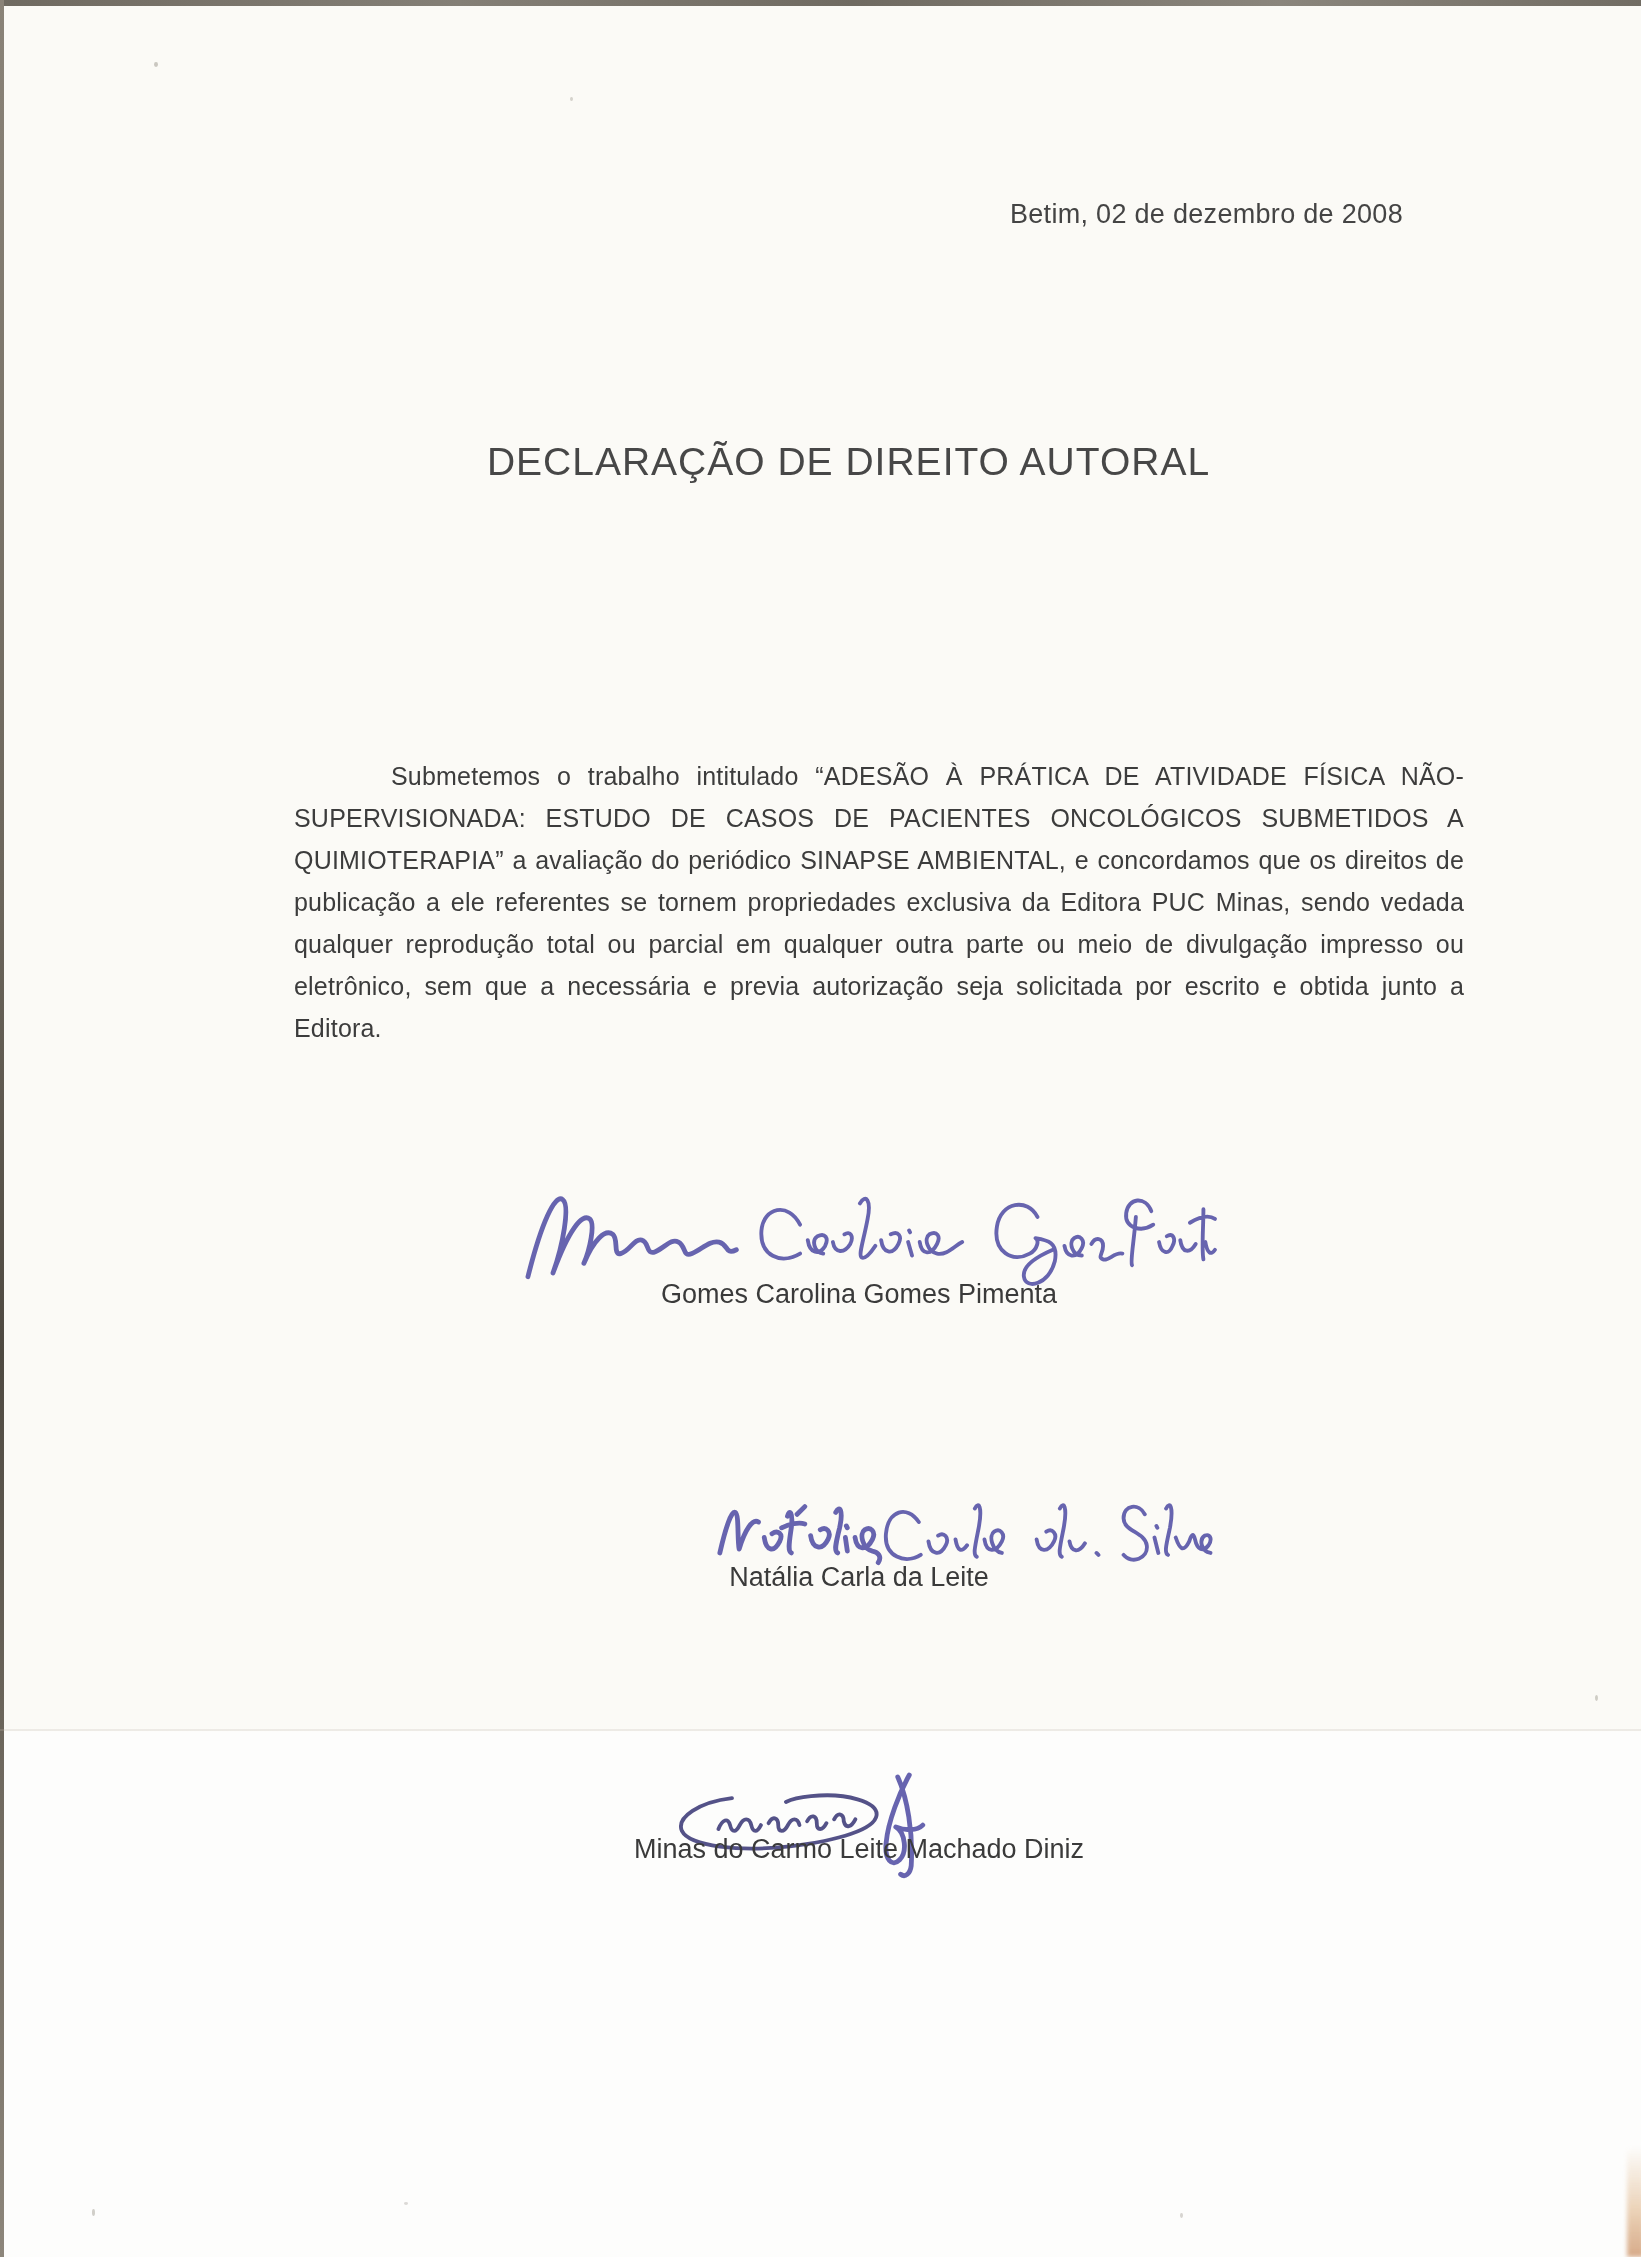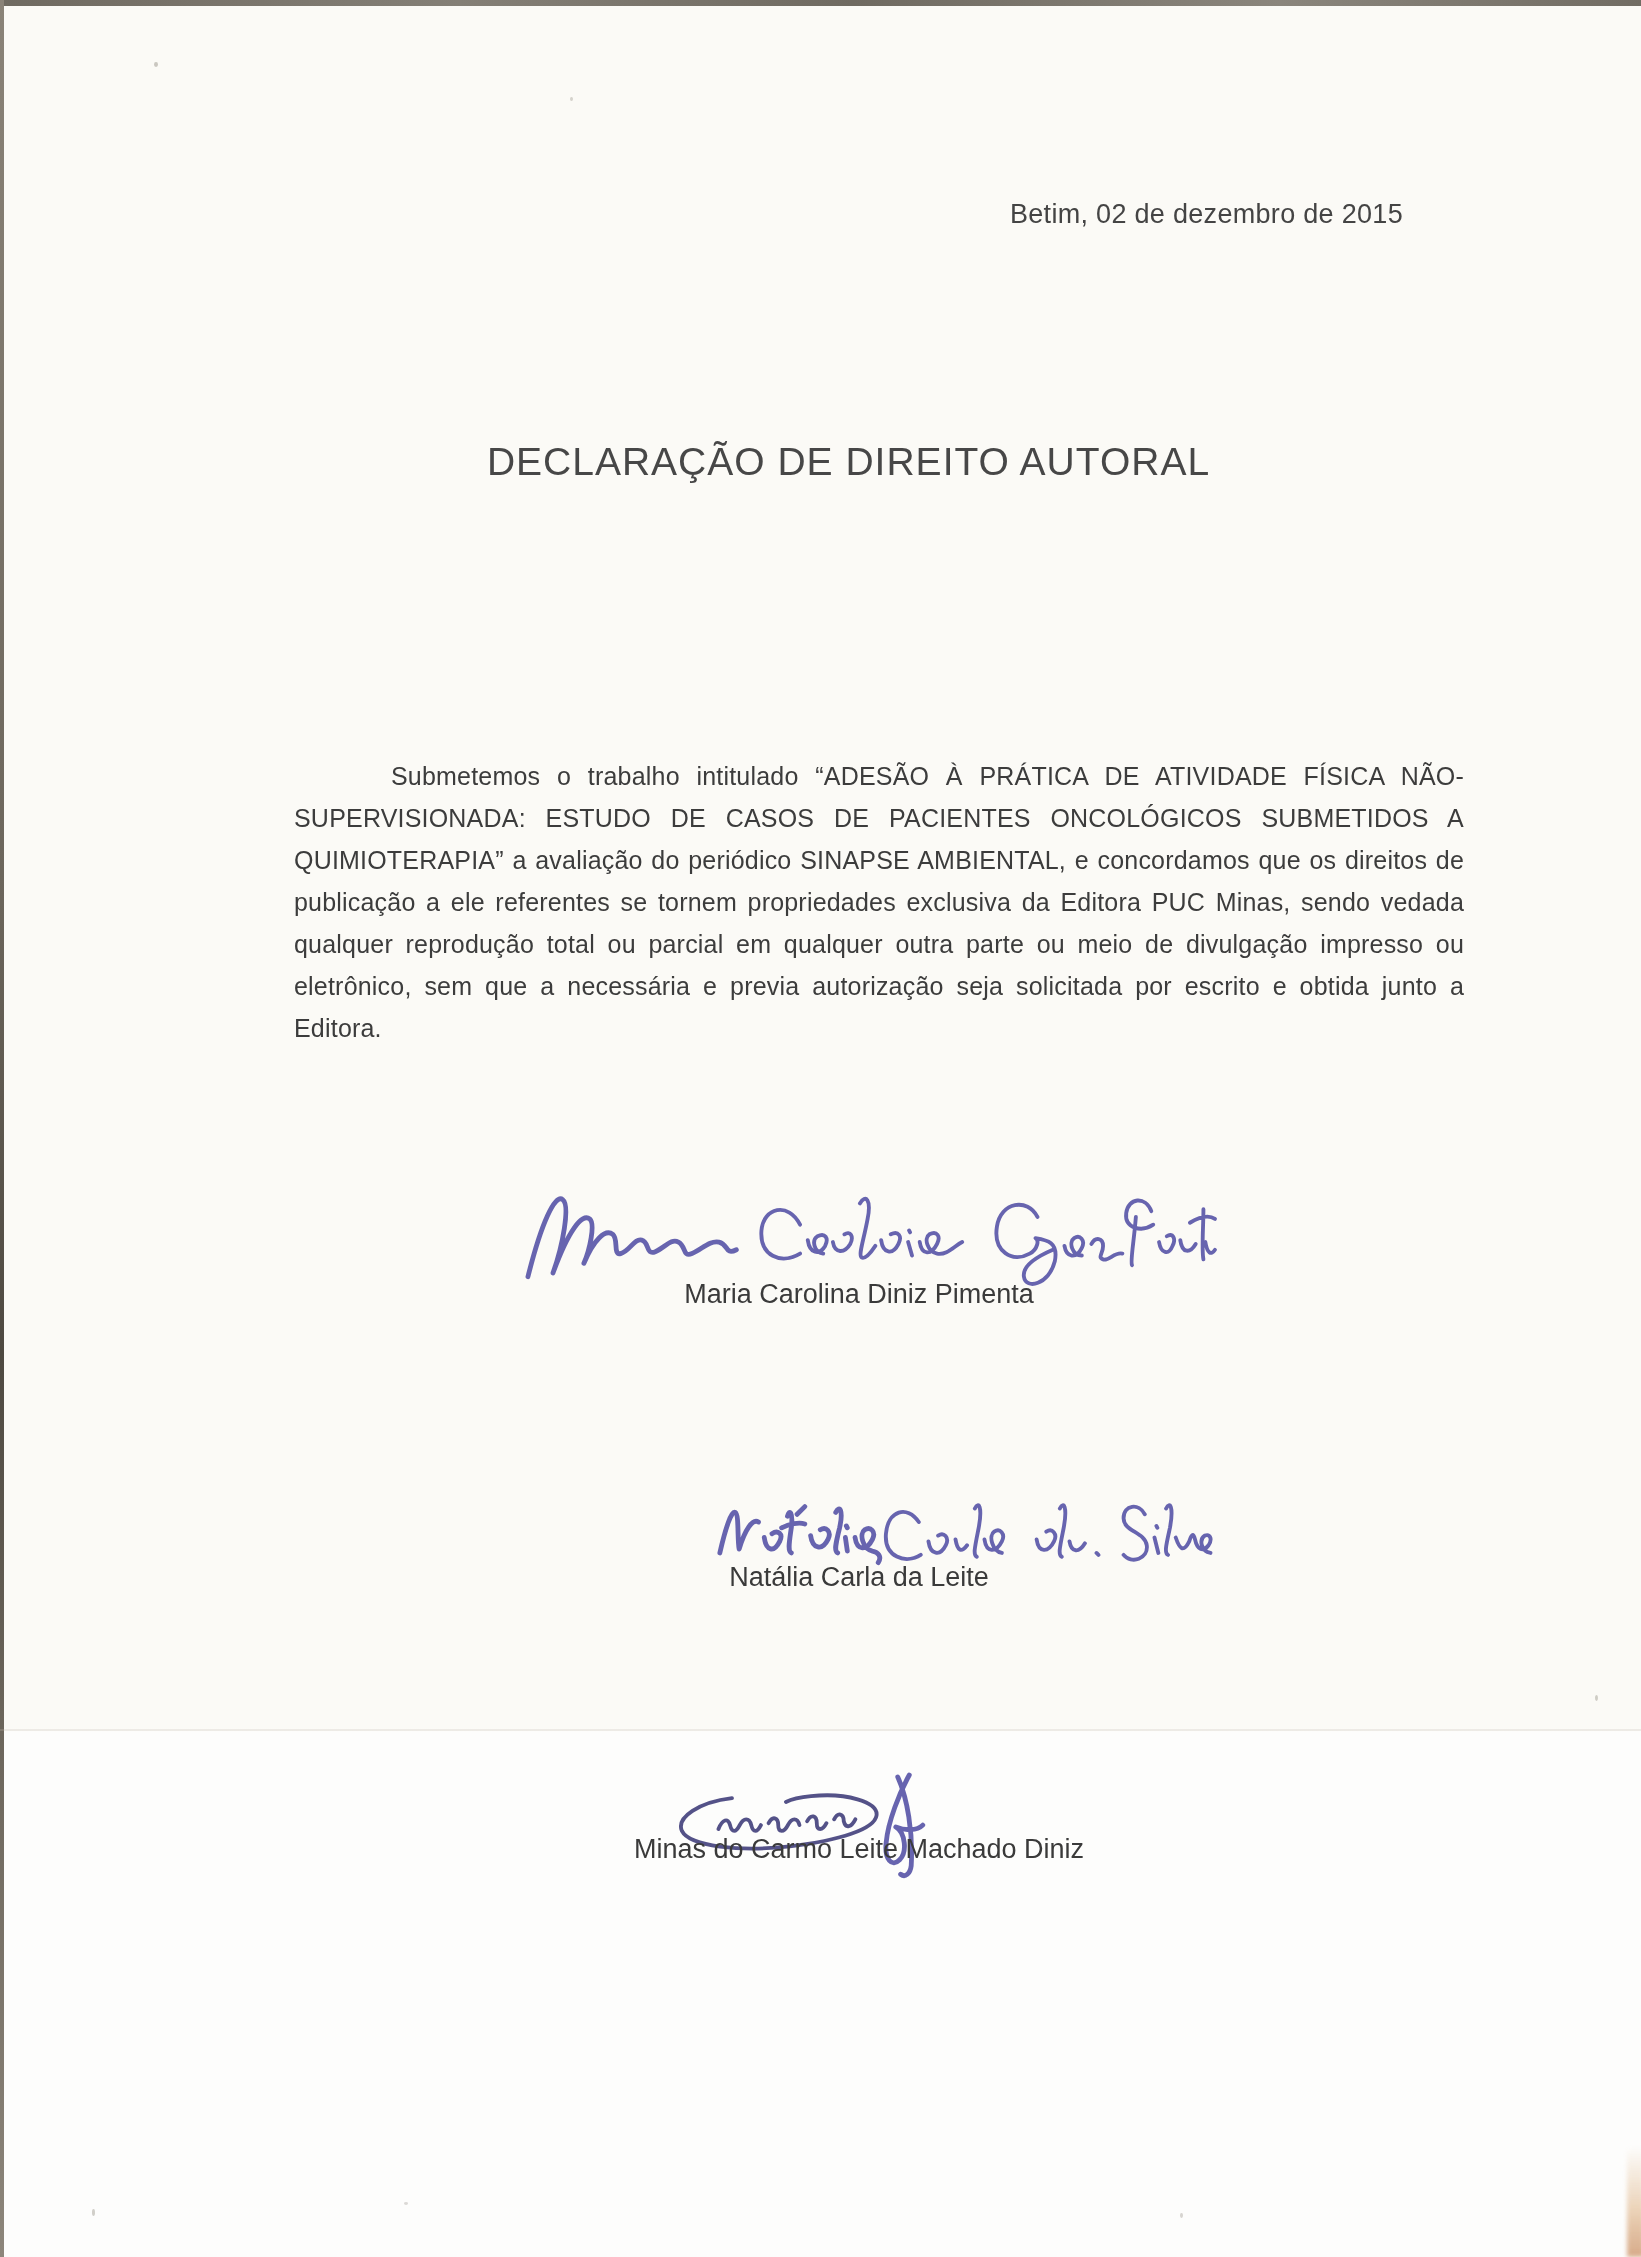--- a/index.html
+++ b/index.html
@@ -77,33 +77,33 @@
   <div class="seam"></div>
   <div class="smudge"></div>
 
   <div class="speck" style="left:154px;top:62px;width:3.9px;height:4.8px;opacity:.45;"></div>
   <div class="speck" style="left:570px;top:97px;width:2.9px;height:3.9px;opacity:.35;"></div>
   <div class="speck" style="left:1595px;top:1695px;width:2.9px;height:5.8px;opacity:.4;"></div>
   <div class="speck" style="left:92px;top:2209px;width:2.9px;height:6.8px;opacity:.4;"></div>
   <div class="speck" style="left:404px;top:2202px;width:3.9px;height:2.9px;opacity:.3;"></div>
   <div class="speck" style="left:1180px;top:2213px;width:2.9px;height:4.8px;opacity:.35;"></div>
 
-  <div class="date">Betim, 02 de dezembro de 2015</div>
+  <div class="date">Betim, 02 de dezembro de 2008</div>
 
   <div class="title">DECLARAÇÃO DE DIREITO AUTORAL</div>
 
   <p class="body-text">Submetemos o trabalho intitulado “ADESÃO À PRÁTICA DE ATIVIDADE FÍSICA NÃO-SUPERVISIONADA: ESTUDO DE CASOS DE PACIENTES ONCOLÓGICOS SUBMETIDOS A QUIMIOTERAPIA” a avaliação do periódico SINAPSE AMBIENTAL, e concordamos que os direitos de publicação a ele referentes se tornem propriedades exclusiva da Editora PUC Minas, sendo vedada qualquer reprodução total ou parcial em qualquer outra parte ou meio de divulgação impresso ou eletrônico, sem que a necessária e previa autorização seja solicitada por escrito e obtida junto a Editora.</p>
 
   <svg class="sig sig-1" viewBox="0 0 714 118" aria-hidden="true">
     <path class="thick" d="M2 94 C 16 38 30 8 38 14 C 46 20 38 62 28 90 C 44 46 58 28 66 34 C 72 39 66 66 60 80 C 70 56 82 44 90 50 C 96 55 90 72 98 70 C 108 67 112 54 120 56 C 128 58 124 72 134 68 C 144 64 150 54 158 58 C 166 62 162 74 172 70 C 182 66 190 56 200 58 C 210 60 206 72 218 66"></path>
     <path d="M284 40 C 272 16 246 22 244 46 C 242 72 264 82 284 70 M292 56 C 294 70 304 72 310 62 C 314 54 310 48 302 52 C 296 56 298 68 308 70 M318 58 C 320 70 330 70 336 60 C 340 52 336 46 330 50 M346 18 C 352 8 358 14 354 34 C 350 56 344 72 348 74 C 352 76 358 68 362 62 M368 56 C 370 70 380 72 386 60 C 390 52 386 46 378 50 M396 58 L 400 72 M397 46 L 398 48 M408 58 C 410 72 420 72 426 60 C 430 52 426 46 418 50 C 412 54 416 68 426 70 C 436 72 444 62 452 58"></path>
     <path d="M530 32 C 520 12 492 16 488 42 C 484 68 504 80 522 70 C 530 66 532 56 528 54 C 540 56 552 58 548 78 C 542 102 518 108 516 94 C 514 82 532 72 546 66 M558 62 C 560 74 570 76 576 64 C 580 56 574 50 568 54 C 562 58 566 72 576 72 M586 60 C 590 52 598 54 598 62 C 598 70 592 74 598 76 C 604 78 610 68 618 70"></path>
     <path d="M648 26 C 642 10 624 12 622 28 C 620 44 638 48 650 40 M632 32 C 630 58 626 78 628 82 M656 58 C 658 70 666 72 670 62 C 674 54 670 48 664 52 M678 56 C 680 70 688 70 694 60 M702 24 C 702 42 700 66 702 76 M688 38 C 698 32 708 30 714 34 M704 58 C 706 70 710 72 714 66"></path>
   </svg>
-  <div class="sig-name name-1">Maria Carolina Diniz Pimenta</div>
+  <div class="sig-name name-1">Gomes Carolina Gomes Pimenta</div>
 
   <svg class="sig sig-2" viewBox="0 0 500 88" aria-hidden="true">
     <path class="thick" d="M6 60 C 12 34 18 16 22 18 C 26 20 24 46 26 56 C 32 36 40 24 46 28 M52 44 C 54 58 62 60 68 48 C 72 40 66 36 60 40 M76 22 C 78 14 82 18 80 34 C 78 48 76 58 80 60 M70 34 C 78 30 88 28 94 30 M86 20 L 94 12 M100 42 C 102 56 112 58 118 46 C 122 38 116 32 110 36 M126 18 C 130 10 134 16 130 34 C 126 50 124 58 128 60 M136 44 L 138 58 M137 32 L 138 34 M146 44 C 148 58 158 58 164 46 C 168 38 162 32 156 36 C 150 40 154 56 164 58 C 170 59 174 64 170 70"></path>
     <path d="M212 28 C 200 10 180 16 178 40 C 176 64 198 72 214 62 M222 48 C 224 62 234 64 240 52 C 244 44 238 38 232 42 M250 46 C 252 58 256 60 262 52 M270 14 C 274 6 278 12 274 34 C 270 54 268 62 272 64 M280 46 C 282 60 292 60 298 48 C 302 40 296 34 290 38 C 284 42 288 58 298 60"></path>
     <path d="M334 46 C 336 60 346 60 352 48 C 356 40 350 34 344 38 M358 14 C 362 6 366 12 362 34 C 358 54 356 62 360 64 M368 48 C 370 60 378 60 384 50 M396 60 l 2 2"></path>
     <path d="M446 20 C 440 8 424 10 424 24 C 424 38 446 38 448 52 C 450 66 432 72 424 62 M456 44 L 460 60 M458 32 L 459 34 M468 14 C 472 6 476 12 472 34 C 468 52 466 60 470 62 M478 44 C 482 56 486 60 492 48 C 494 42 496 38 498 46 C 500 56 506 60 512 52 C 516 46 514 40 508 42 C 502 46 504 58 514 60"></path>
   </svg>
   <div class="sig-name name-2">Natália Carla da Leite</div>
 
   <svg class="sig sig-3" viewBox="0 0 332 110" aria-hidden="true">

